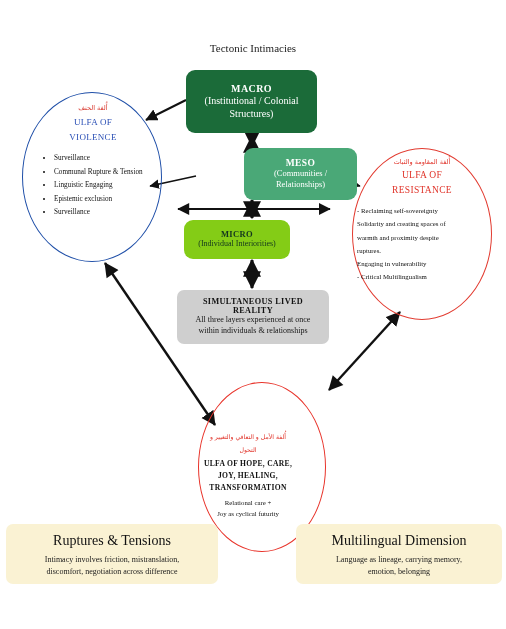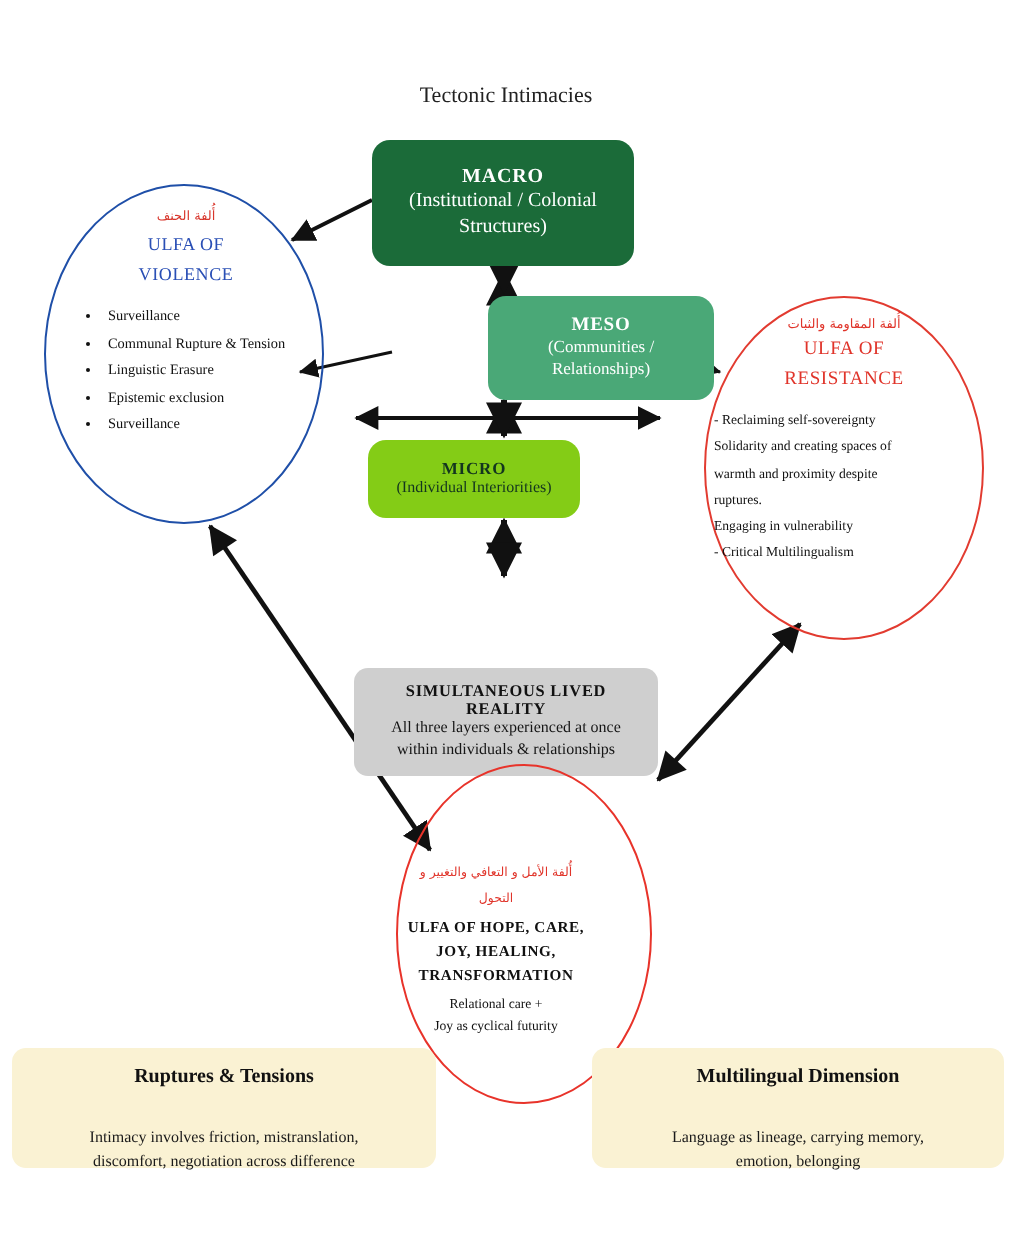--- a/index.html
+++ b/index.html
@@ -29,21 +29,21 @@
 
   #box-meso{left:196px;top:148px;width:113px;height:52px;background:#4aa877;color:#fff;margin-left:48px;}
   #box-meso .layer-title{font-size:9.5px;}
   #box-meso .layer-sub{font-size:8.5px;}
 
   #box-micro{left:184px;top:220px;width:106px;height:39px;background:#84cc16;color:#13351f;}
   #box-micro .layer-title{font-size:8.5px;}
   #box-micro .layer-sub{font-size:8px;}
 
   #box-sim{left:177px;top:290px;width:152px;height:54px;background:#cfcfcf;color:#111;
-           border-radius:7px;margin-top:44px;}
+           border-radius:7px;}
   #box-sim .layer-title{font-size:8.2px;}
   #box-sim .layer-sub{font-size:8px;color:#151515;}
 
   
   .ellipse{position:absolute;border-radius:50%;background:transparent;box-sizing:border-box;}
   #ell-violence{left:22px;top:92px;width:140px;height:170px;border:1.8px solid #1f4fa8;}
   #ell-resistance{left:352px;top:148px;width:140px;height:172px;border:1.8px solid #e23b30;}
   #ell-hope{left:198px;top:382px;width:128px;height:170px;border:1.8px solid #e8332a;}
 
   
@@ -67,21 +67,21 @@
   #hope-text{left:186px;top:433px;width:124px;}
   #hope-text .ell-ar{color:#e0342a;font-size:6.2px;line-height:1.4;margin-bottom:4px;}
   #hope-text .ell-head{color:#111;font-weight:bold;font-size:7.6px;line-height:1.55;}
   #hope-sub{margin-top:4px;font-size:6.8px;line-height:1.6;color:#111;}
 
   
   .panel{position:absolute;background:#faf2d3;border-radius:7px;box-sizing:border-box;
          padding:9px 8px;text-align:center;}
   #panel-left{left:6px;top:524px;width:212px;height:60px;}
   #panel-right{left:296px;top:524px;width:206px;height:60px;}
-  .panel-title{font-weight:bold;font-size:10px;margin-bottom:19px;color:#111;}
+  .panel-title{font-weight:normal;font-size:14px;margin-bottom:5px;color:#111;}
   .panel-body{font-size:8px;line-height:1.5;color:#1a1a1a;}
 
   svg#wires{position:absolute;left:0;top:0;width:506px;height:629px;
             pointer-events:none;overflow:visible;}
 </style>
 </head>
 <body>
 
 <div id="stage">
 
@@ -138,21 +138,21 @@
 
   <div class="ellipse" id="ell-violence"></div>
   <div class="txt" id="violence-text">
     <div class="ell-ar">أُلفة الحنف</div>
     <div class="ell-head">ULFA OF</div>
     <div class="ell-head">VIOLENCE</div>
   </div>
   <ul id="violence-list">
     <li>Surveillance</li>
     <li>Communal Rupture &amp; Tension</li>
-    <li>Linguistic Erasure</li>
+    <li>Linguistic Engaging</li>
     <li>Epistemic exclusion</li>
     <li>Surveillance</li>
   </ul>
 
   <div class="ellipse" id="ell-resistance"></div>
   <div class="txt" id="resistance-text">
     <div class="ell-ar">أُلفة المقاومة والثبات</div>
     <div class="ell-head">ULFA OF</div>
     <div class="ell-head">RESISTANCE</div>
   </div>

